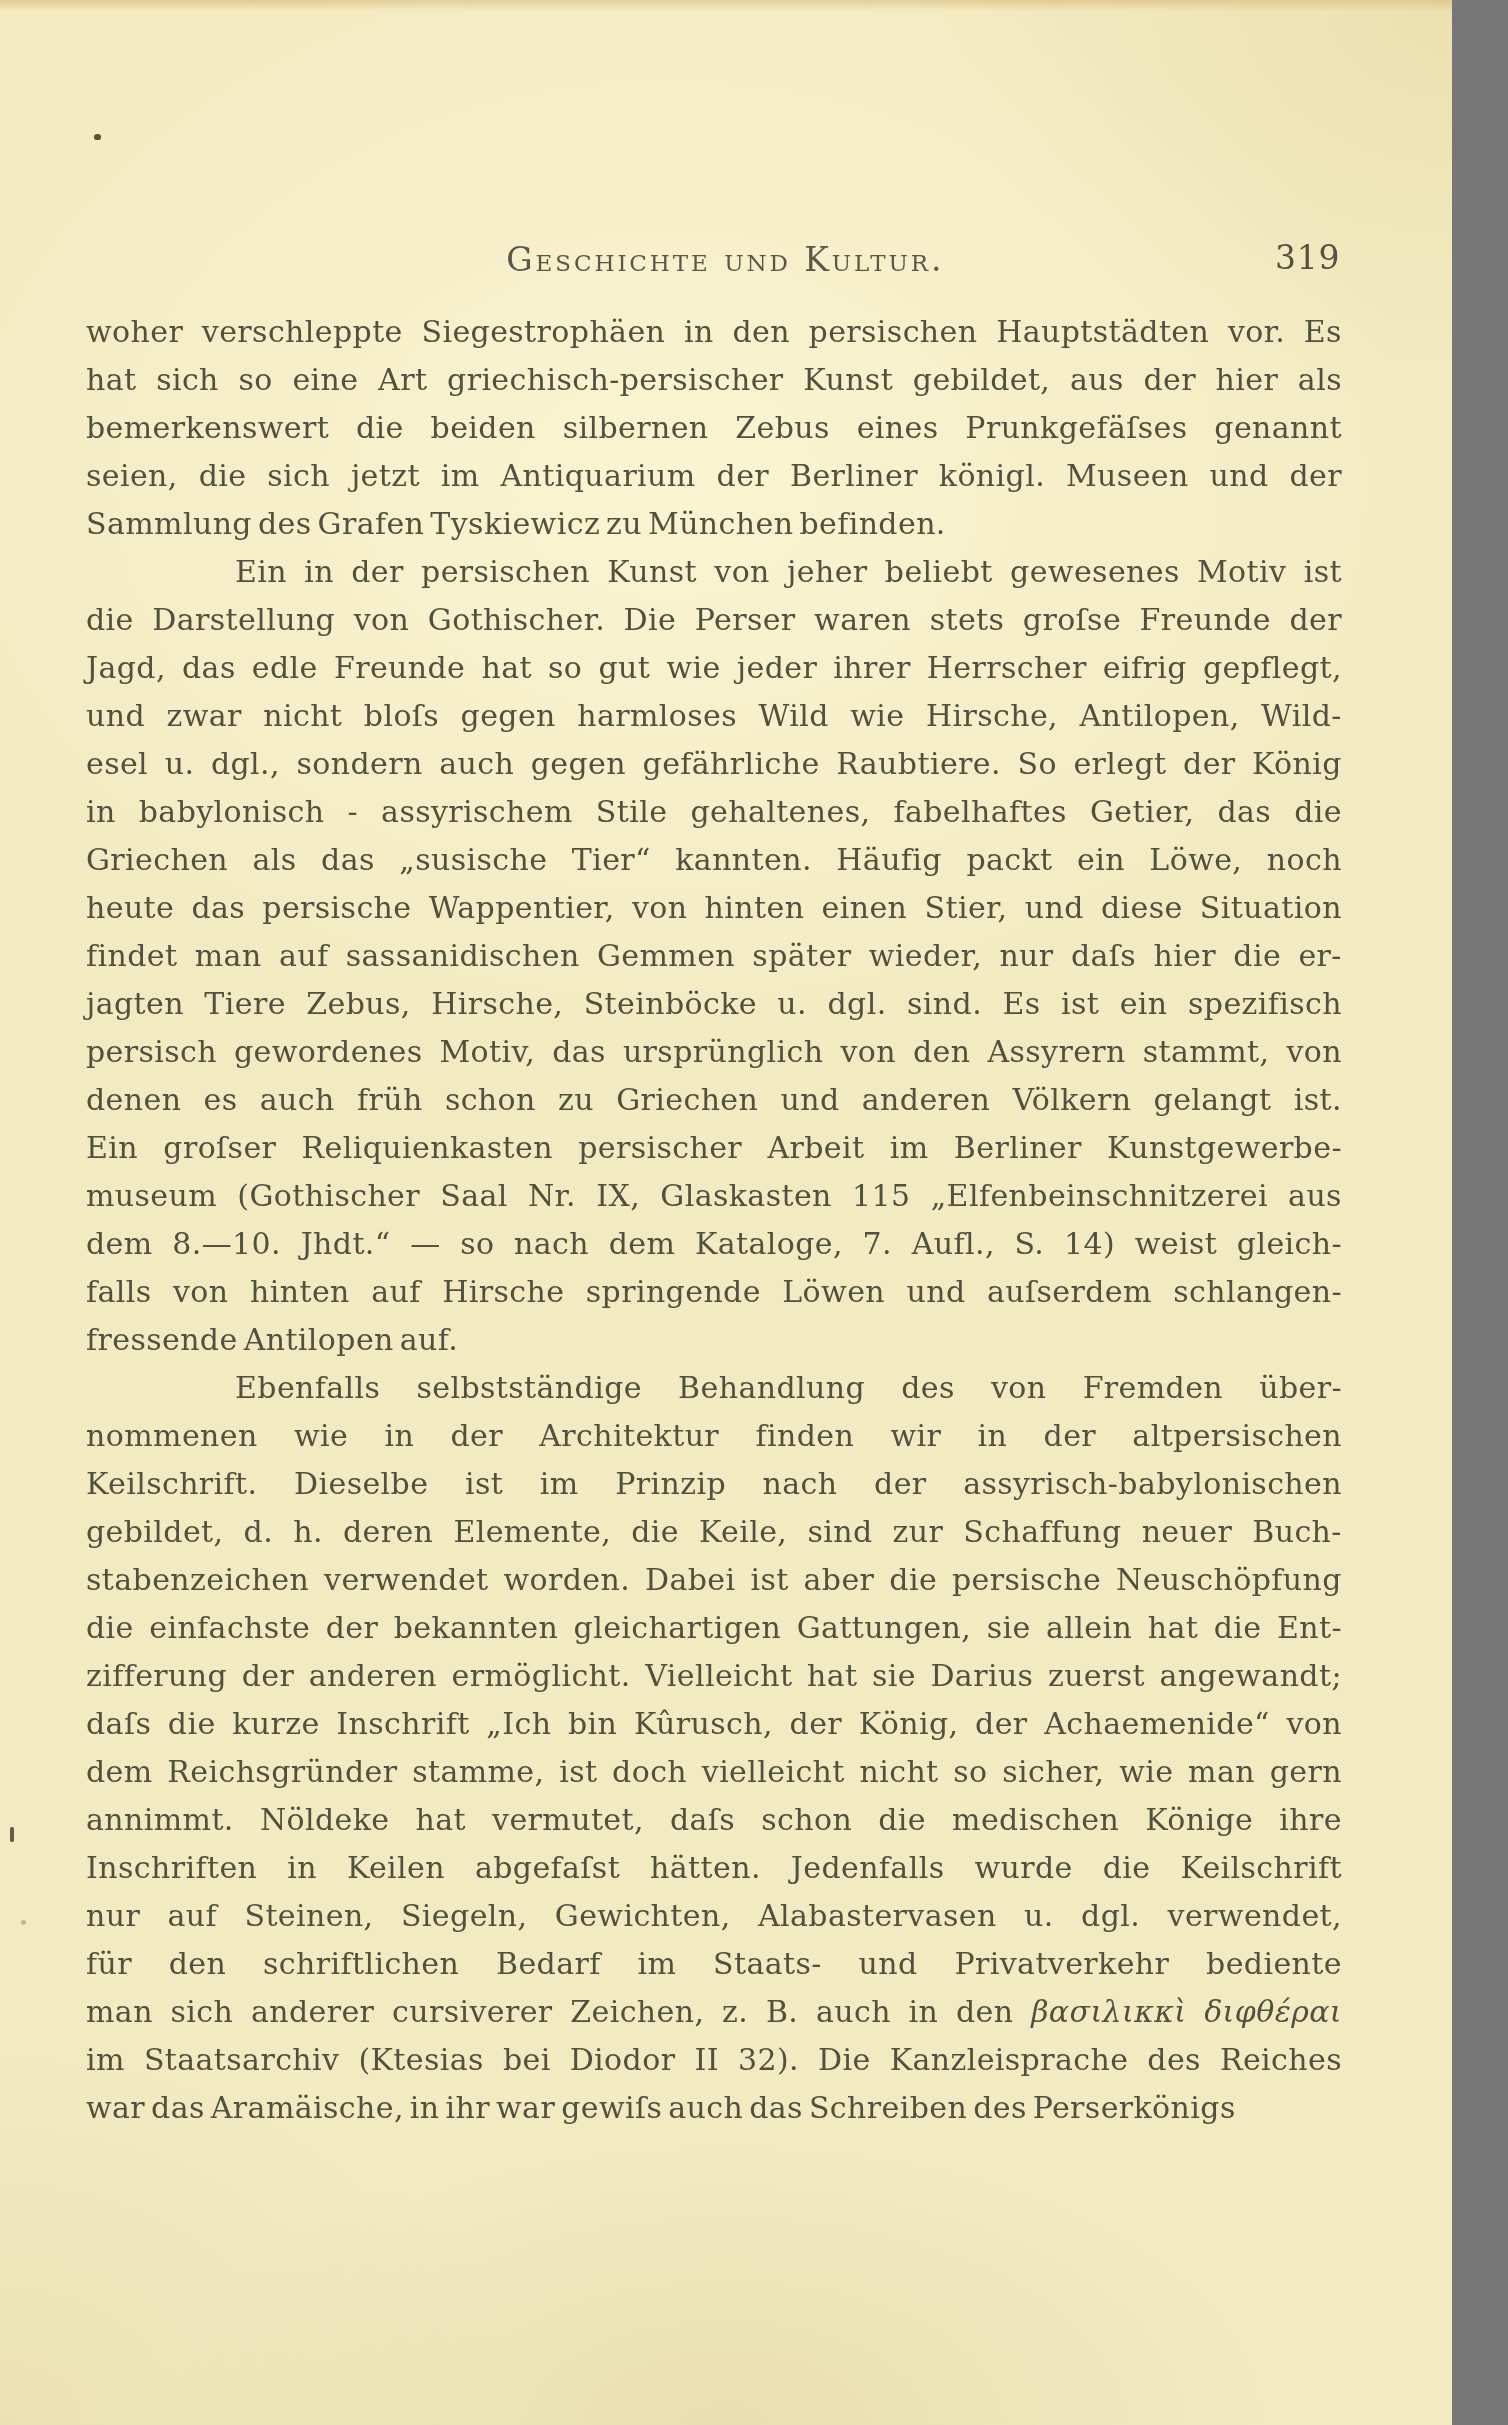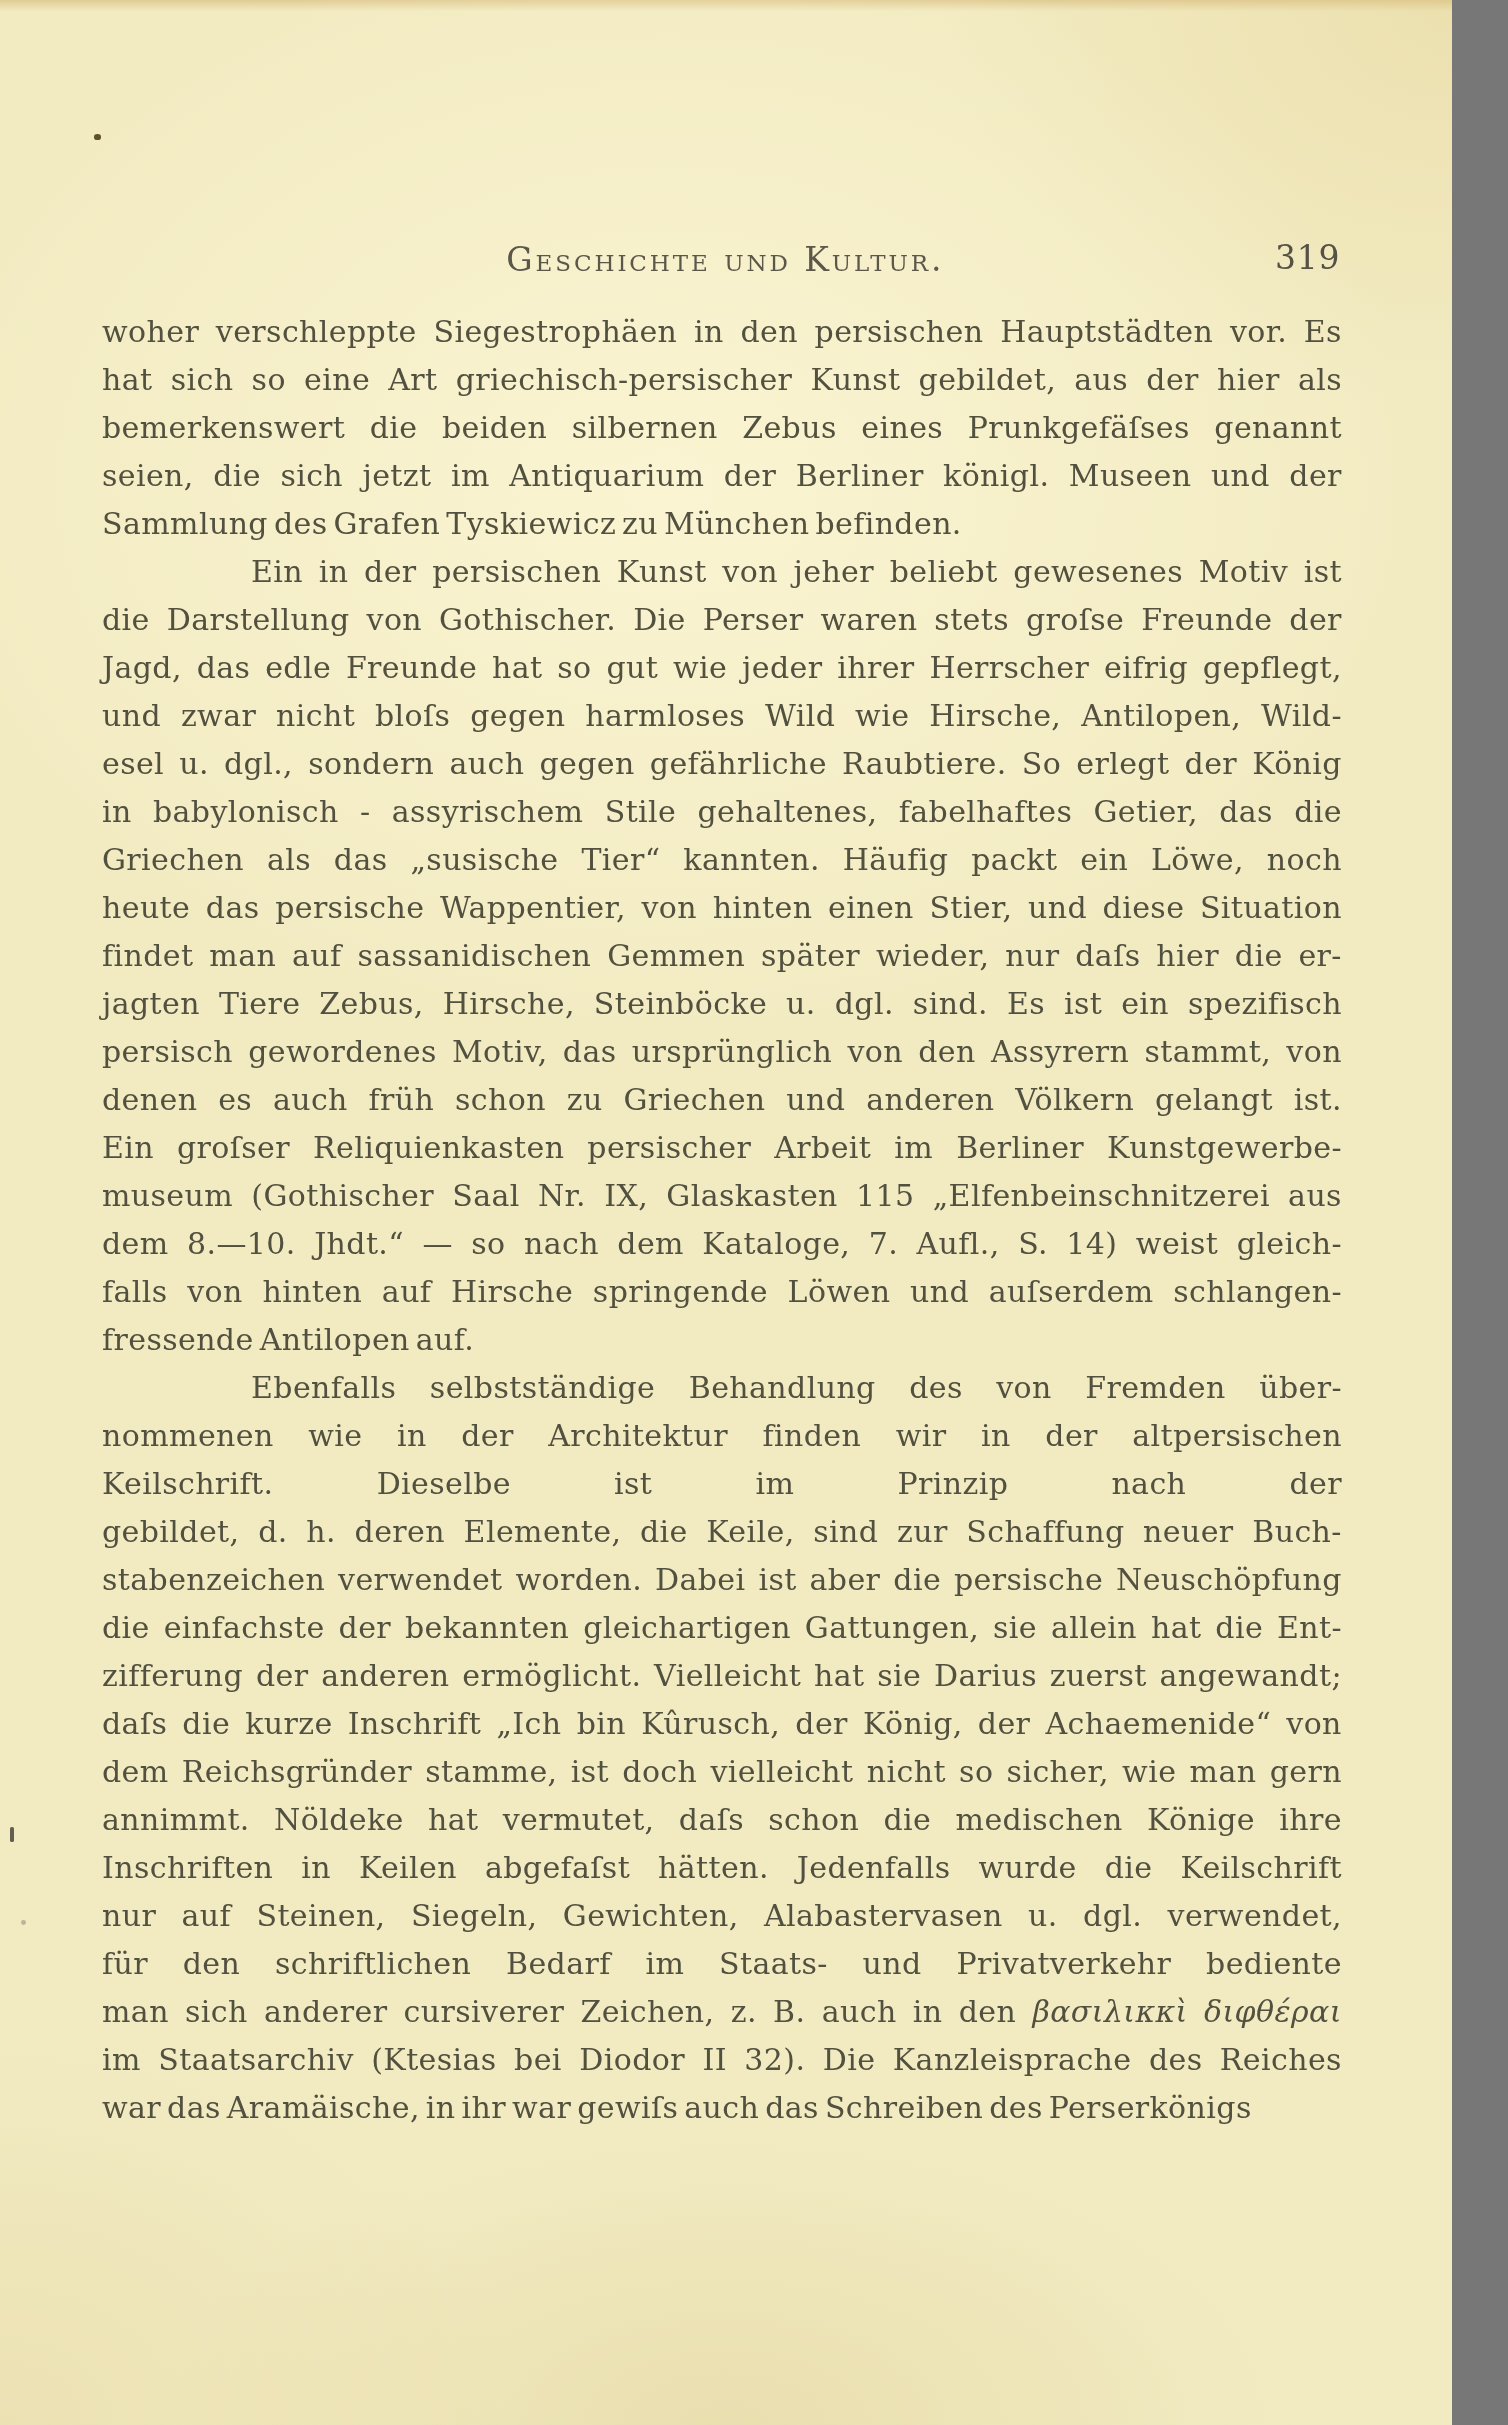--- a/index.html
+++ b/index.html
@@ -39,21 +39,20 @@
     font-size:30px;
     letter-spacing:0.4px;
   }
   .line{
     display:flex;
     justify-content:space-between;
     align-items:center;
     height:48px;
     line-height:48px;
     white-space:nowrap;
-    margin-left:16px;
   }
   .line span{white-space:pre;}
   .line.indent{padding-left:149px;}
   .line.last{justify-content:flex-start;column-gap:6px;}
   .greek{font-style:italic;}
   .speck{position:absolute;}
   .speck-dot1{left:94px;top:134px;width:6.5px;height:5.7px;border-radius:50%;background:var(--speck,#5f522e);}
   .speck-dash{left:9.8px;top:1827px;width:4.1px;height:14.7px;border-radius:1.6px;background:#4a473c;opacity:.85;}
   .speck-dot2{left:21px;top:1920px;width:4.9px;height:4.9px;border-radius:50%;background:rgba(120,115,100,.45);}
 </style>
@@ -365,20 +364,21 @@
         <span>altpersischen</span>
       </div>
       <div class="line">
         <span>Keilschrift.</span>
         <span>Dieselbe</span>
         <span>ist</span>
         <span>im</span>
         <span>Prinzip</span>
         <span>nach</span>
         <span>der</span>
+        <span>assyrisch-babylonischen</span>
       </div>
       <div class="line">
         <span>gebildet,</span>
         <span>d.</span>
         <span>h.</span>
         <span>deren</span>
         <span>Elemente,</span>
         <span>die</span>
         <span>Keile,</span>
         <span>sind</span>

